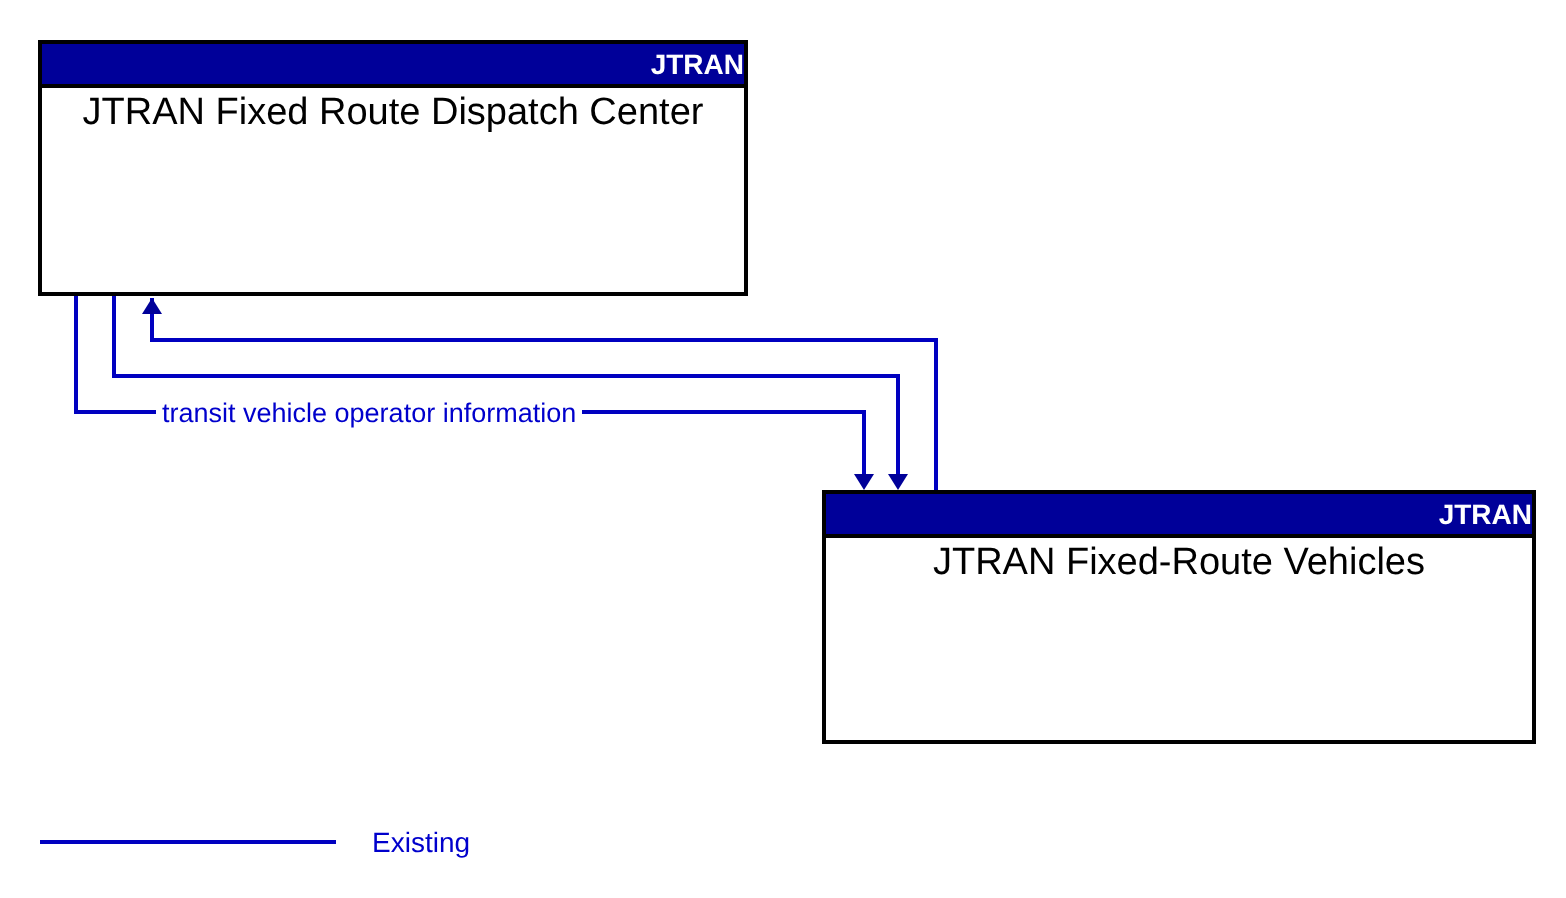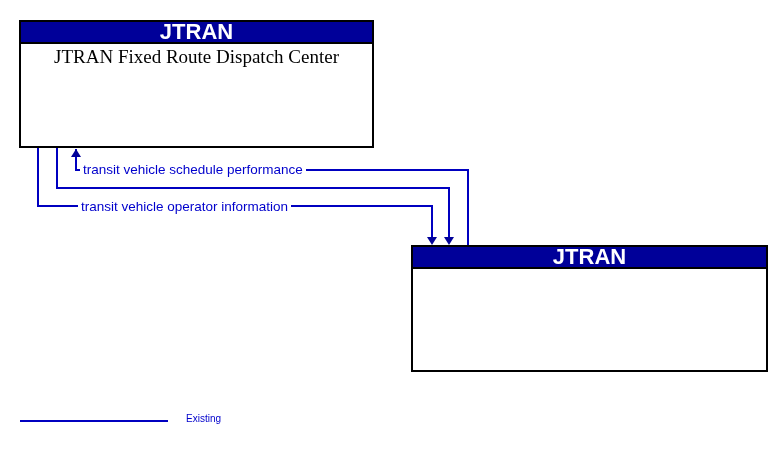--- a/index.html
+++ b/index.html
@@ -17,31 +17,30 @@
     box-sizing: border-box;
     background: #ffffff;
     z-index: 4;
   }
   .entity-header {
     height: 20px;
     line-height: 20px;
     background: var(--header-bg, #000099);
     color: #ffffff;
     font-weight: bold;
-    font-size: 22px;
-    text-align: center;
+    font-size: 14px;
+    text-align: right;
     border-bottom: 2px solid var(--box-border, #000000);
   }
   .entity-title {
     margin-top: 2px;
     font-size: 19px;
     text-align: center;
     color: var(--title-text, #000000);
     white-space: nowrap;
-    font-family: Liberation Serif, serif;
   }
   .v-line, .h-line { position: absolute; background: var(--line, #0000C0); z-index: 1; }
   .v-line { width: 1.5px; }
   .h-line { height: 1.5px; }
   .flow-label {
     position: absolute;
     font-size: 13.5px;
     line-height: 15px;
     color: var(--flow-text, #0000CC);
     background: #ffffff;
@@ -59,43 +58,43 @@
   .arrow-up {
     position: absolute; width: 0; height: 0;
     border-left: 5px solid transparent;
     border-right: 5px solid transparent;
     border-bottom: 8px solid var(--arrow, #000099);
     z-index: 3;
   }
   .legend-line { position: absolute; height: 1.5px; background: var(--line, #0000C0); }
   .legend-label {
     position: absolute;
-    font-size: 10px;
+    font-size: 14px;
     color: var(--flow-text, #0000CC);
     white-space: nowrap;
   }
 </style>
 </head>
 <body>
 
 <div class="canvas">
 
   <div class="entity-box" style="left:19px; top:20px; width:355px; height:128px;">
     <div class="entity-header">JTRAN</div>
     <div class="entity-title">JTRAN Fixed Route Dispatch Center</div>
   </div>
 
   <div class="entity-box" style="left:411px; top:245px; width:357px; height:127px;">
     <div class="entity-header">JTRAN</div>
+    <div class="entity-title">JTRAN Fixed-Route Vehicles</div>
   </div>
 
   <div class="arrow-up" style="left:71px; top:149px;"></div>
   <div class="v-line" style="left:75.25px; top:149px; height:21.5px;"></div>
   <div class="h-line" style="left:75.25px; top:169px; width:393.5px;"></div>
-  <div class="flow-label" style="left:80px; top:162px;">transit vehicle schedule performance</div>
   <div class="v-line" style="left:467.25px; top:169px; height:76px;"></div>
 
   <div class="v-line" style="left:56.25px; top:148px; height:41px;"></div>
   <div class="h-line" style="left:56.25px; top:187.25px; width:393.5px;"></div>
   <div class="v-line" style="left:448.25px; top:187.25px; height:50px;"></div>
   <div class="arrow-down" style="left:444px; top:237px;"></div>
 
   <div class="v-line" style="left:37.25px; top:148px; height:59px;"></div>
   <div class="h-line" style="left:37.25px; top:205.25px; width:395.5px;"></div>
   <div class="flow-label" style="left:42px; top:198.5px;margin-left:36px;">transit vehicle operator information</div>

